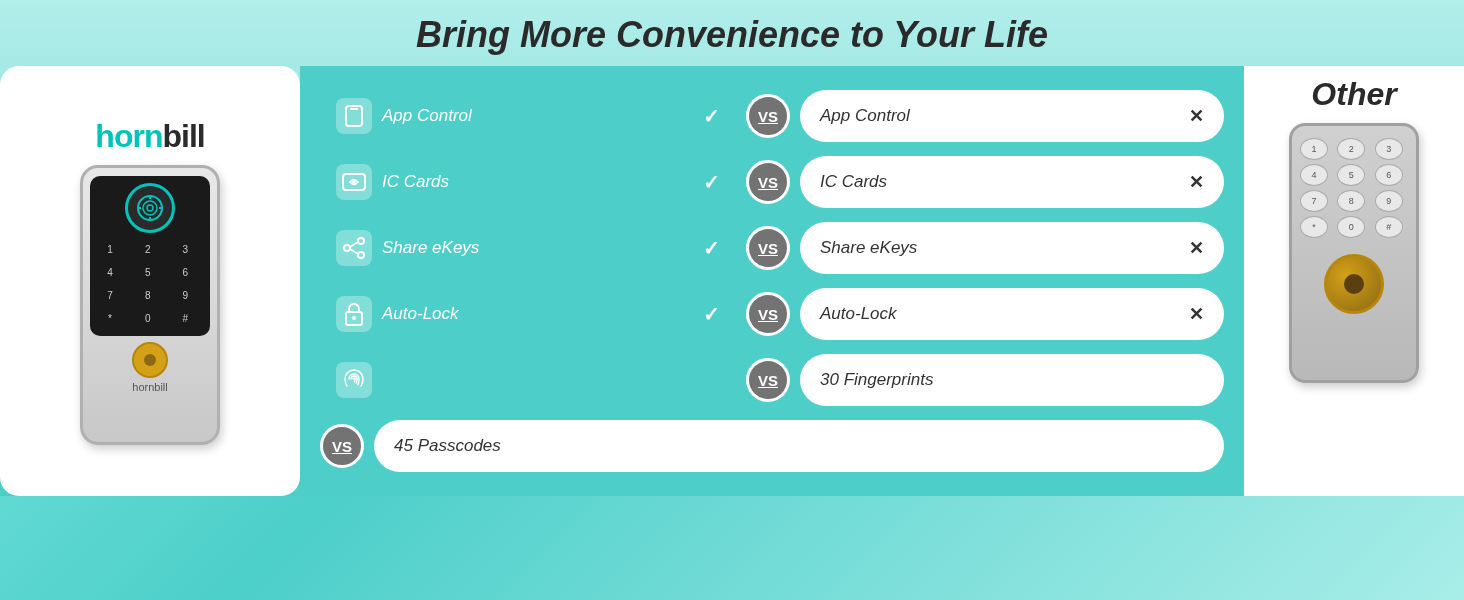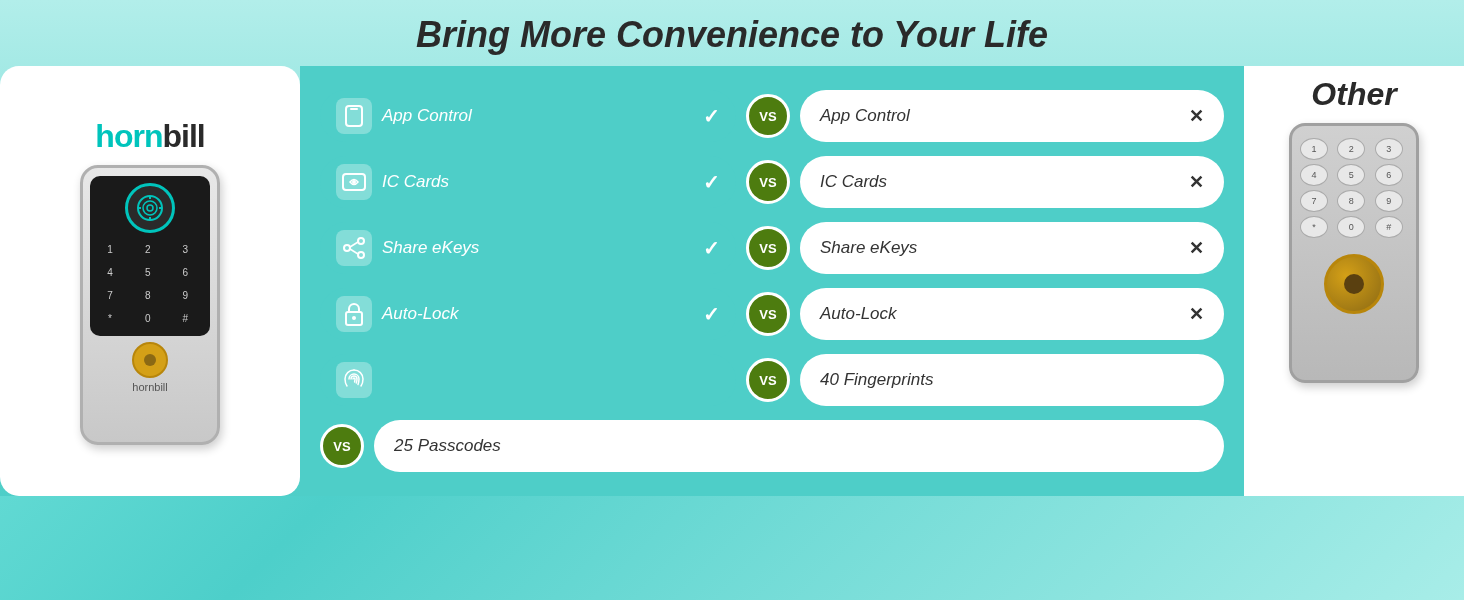--- a/index.html
+++ b/index.html
@@ -175,30 +175,31 @@
     }
     .check-mark {
       color: white;
       font-size: 20px;
       font-weight: bold;
     }
     .vs-badge {
       width: 44px;
       height: 44px;
       border-radius: 50%;
-      background: #4d7c0f;
+      background: #737373;
       border: 3px solid white;
       display: flex;
       align-items: center;
       justify-content: center;
       font-weight: bold;
-      font-size: 13px;
+      font-size: 15px;
       color: white;
       flex-shrink: 0;
       z-index: 10;
+      text-decoration: underline;
     }
     .other-feature {
       flex: 1;
       background: white;
       border-radius: 30px;
       height: 52px;
       display: flex;
       align-items: center;
       padding: 0 20px;
       gap: 10px;
@@ -414,28 +415,28 @@
               <path d="M12 2C7 2 3 6 3 11c0 3 1 5.5 2 7" stroke="white" stroke-width="1.5" stroke-linecap="round"></path>
               <path d="M12 2c5 0 9 4 9 9 0 3-1 5.5-2 7" stroke="white" stroke-width="1.5" stroke-linecap="round"></path>
               <path d="M7 11c0-2.8 2.2-5 5-5s5 2.2 5 5c0 2-.5 4-1 5.5" stroke="white" stroke-width="1.5" stroke-linecap="round"></path>
               <path d="M9 11c0-1.7 1.3-3 3-3s3 1.3 3 3c0 1.5-.3 3-.7 4" stroke="white" stroke-width="1.5" stroke-linecap="round"></path>
               <path d="M11 11c0-.6.4-1 1-1s1 .4 1 1c0 1-.2 2-.4 3" stroke="white" stroke-width="1.5" stroke-linecap="round"></path>
             </svg>
           </div>
         </div>
         <div class="vs-badge">VS</div>
         <div class="other-feature">
-          <span class="other-label">40 Fingerprints</span>
-        </div>
-      </div>
-
-      <div class="feature-row">
-        <div class="vs-badge">VS</div>
-        <div class="other-feature">
-          <span class="other-label">25 Passcodes</span>
+          <span class="other-label">30 Fingerprints</span>
+        </div>
+      </div>
+
+      <div class="feature-row">
+        <div class="vs-badge">VS</div>
+        <div class="other-feature">
+          <span class="other-label">45 Passcodes</span>
         </div>
       </div>
 
     </div>
 
     <div class="right-panel">
       <div class="other-label-big">Other</div>
       <div class="other-device">
         <div class="other-keypad">
           <div class="other-key">1</div>

